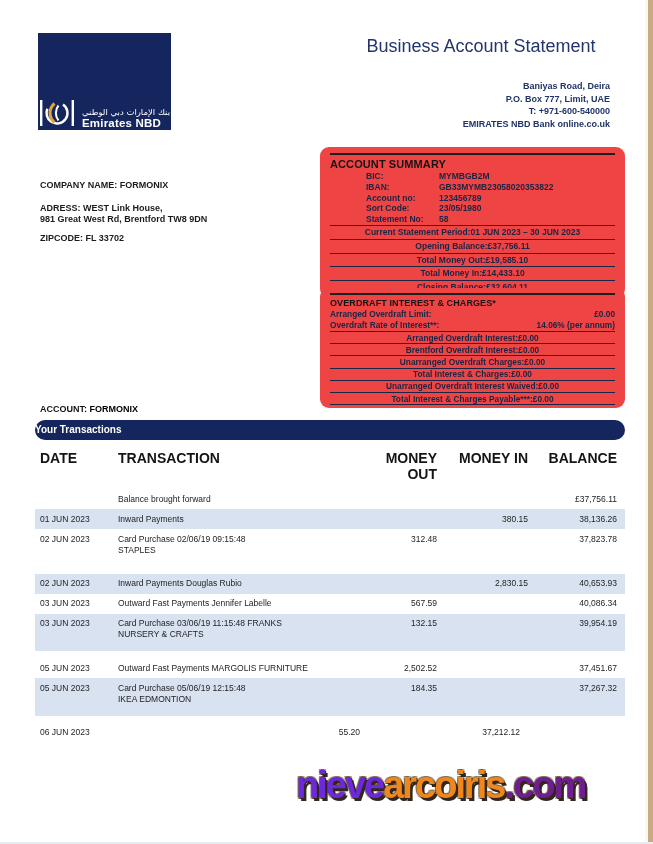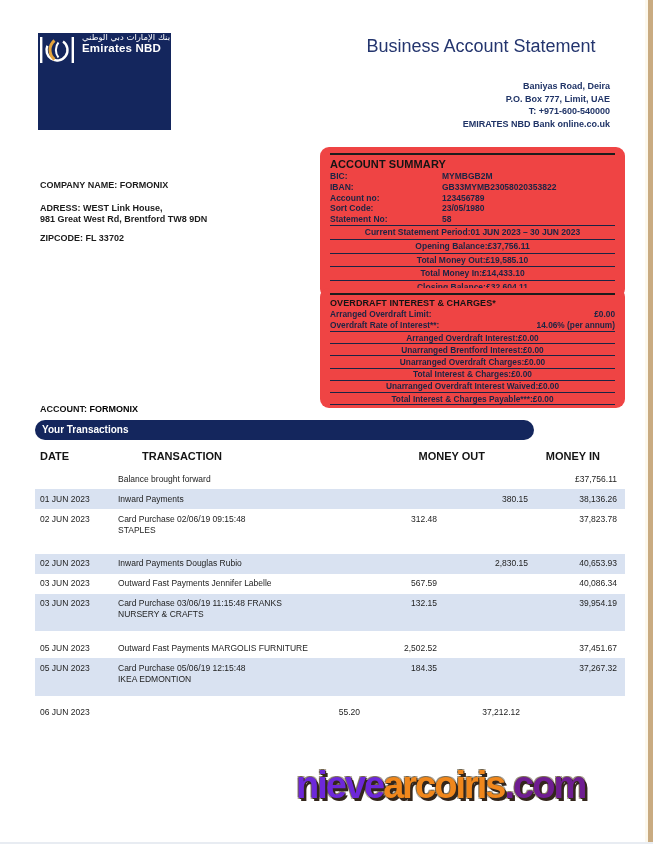--- a/index.html
+++ b/index.html
@@ -4,21 +4,21 @@
 <style>
   html,body{margin:0;padding:0;width:653px;height:844px;background:#ffffff;overflow:hidden;
     font-family:"Liberation Sans", sans-serif;}
   .page{position:relative;width:653px;height:844px;background:#fff;}
   .edge-right{position:absolute;top:0;right:0;width:5px;height:100%;background:#c9ab81;}
   .edge-right-inner{position:absolute;top:0;right:5px;width:3px;height:100%;background:#fdf8ec;}
   .edge-bottom{position:absolute;left:0;bottom:0;width:100%;height:2px;background:#e8ecf2;}
 
   
   .logo-box{position:absolute;left:38px;top:33px;width:133px;height:97px;background:#14265d;
-    display:flex;align-items:flex-start;justify-content:center;gap:7px;}
+    display:flex;align-items:flex-end;justify-content:center;gap:7px;}
   .logo-mark{flex:none;display:block;}
   .logo-text{display:flex;flex-direction:column;align-items:flex-start;line-height:1.1;}
   .logo-ar{color:#ffffff;font-size:8.5px;font-family:"DejaVu Sans", sans-serif;direction:rtl;}
   .logo-en{color:#ffffff;font-size:11.5px;font-weight:bold;letter-spacing:0.2px;}
 
   
   .doc-title{position:absolute;left:325px;top:36px;width:312px;text-align:center;
     font-size:18px;font-weight:500;color:#24356e;}
   .bank-address{position:absolute;top:80px;right:43px;text-align:right;
     font-size:9px;font-weight:bold;color:#203467;line-height:12.5px;}
@@ -31,37 +31,37 @@
 
   
   .obox{position:absolute;left:320px;width:305px;background:#ef4444;border-radius:9px;
     padding:4px 10px 3px;box-sizing:border-box;}
   .summary-box{top:147px;}
   .overdraft-box{top:288px;padding-top:3px;}
   .box-rule{border-top:2px solid #1c1c1c;margin:2px 0 2px;}
   .obox-title{font-size:11px;font-weight:800;color:#141414;line-height:14px;letter-spacing:0.1px;}
   .overdraft-box .obox-title{font-size:9px;line-height:12px;}
   .kv-col{display:flex;font-size:8.5px;font-weight:bold;line-height:10.8px;color:#1b2444;}
-  .kv-col .kv-label{width:112px;flex:none;}
+  .kv-col .kv-label{width:73px;flex:none;margin-left:36px;}
   .kv-spread{display:flex;justify-content:space-between;font-size:8.3px;font-weight:bold;
     line-height:11px;color:#1b2444;}
   .kv-line{display:flex;justify-content:center;border-top:1.5px solid #1b2444;
     padding:1px 0;font-size:8.5px;font-weight:bold;line-height:10.8px;color:#1b2444;}
   .overdraft-box .kv-line{font-size:8.3px;line-height:10.2px;padding:0.5px 0;border-top-width:1.4px;}
   .kv-rows .kv-line:last-child{border-bottom:1.5px solid #1b2444;}
 
   
   .account-line{position:absolute;left:40px;top:404px;font-size:9px;color:#141414;font-weight:600;}
   .account-line .acct-name{font-weight:800;color:#000;}
-  .tx-bar{position:absolute;left:35px;top:420px;width:499px;height:20px;background:#14265d;
+  .tx-bar{position:absolute;left:35px;top:420px;width:590px;height:20px;background:#14265d;
     border-radius:10px;color:#ffffff;font-size:10px;font-weight:bold;line-height:20px;
-    padding-left:7px;box-sizing:border-box;}
+    padding-left:0;box-sizing:border-box;}
   .tx-table{position:absolute;left:35px;top:446px;width:590px;}
   .tx-grid{display:grid;grid-template-columns:83px 242px 77px 91px 97px;}
-  .tx-head{font-size:11px;font-weight:bold;color:#141414;padding:4px 0 7px;gap:24px;}
+  .tx-head{font-size:14px;font-weight:bold;color:#141414;padding:4px 0 7px;}
   .tx-head .num{text-align:right;}
   .tx-head .bal{padding-right:8px;}
   .tx-row{font-size:8.5px;color:#232323;padding:4.5px 0;line-height:11px;}
   .tx-row.shaded{background:#d9e2f1;}
   .tx-row.tall{padding-bottom:11px;}
   .tx-row.gap{margin-top:7px;}
   .tx-date{padding-left:5px;}
   .tx-out,.tx-in,.tx-bal{text-align:right;}
   .tx-bal{padding-right:8px;}
 
@@ -182,21 +182,21 @@
     <span class="kv-label">Overdraft Rate of Interest**:</span>
     <span class="kv-value">14.06% (per annum)</span>
   </div>
       </div>
     <div class="kv-rows">
         <div class="kv-line">
     <span class="kv-label">Arranged Overdraft Interest:</span>
     <span class="kv-value">£0.00</span>
   </div>
         <div class="kv-line">
-    <span class="kv-label">Unarranged Brentford Interest:</span>
+    <span class="kv-label">Brentford Overdraft Interest:</span>
     <span class="kv-value">£0.00</span>
   </div>
         <div class="kv-line">
     <span class="kv-label">Unarranged Overdraft Charges:</span>
     <span class="kv-value">£0.00</span>
   </div>
         <div class="kv-line">
     <span class="kv-label">Total Interest &amp; Charges:</span>
     <span class="kv-value">£0.00</span>
   </div>

